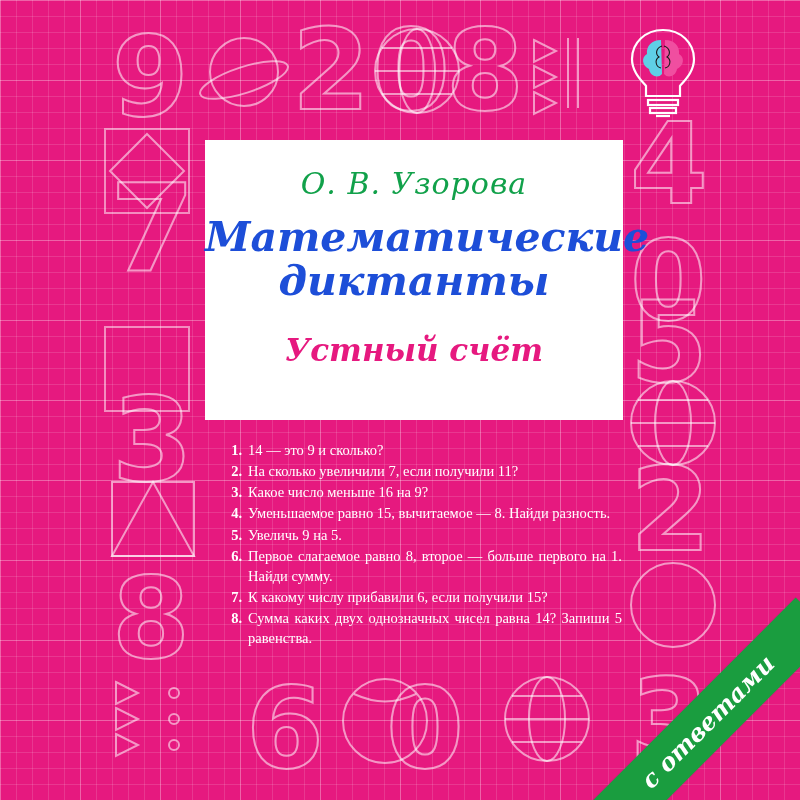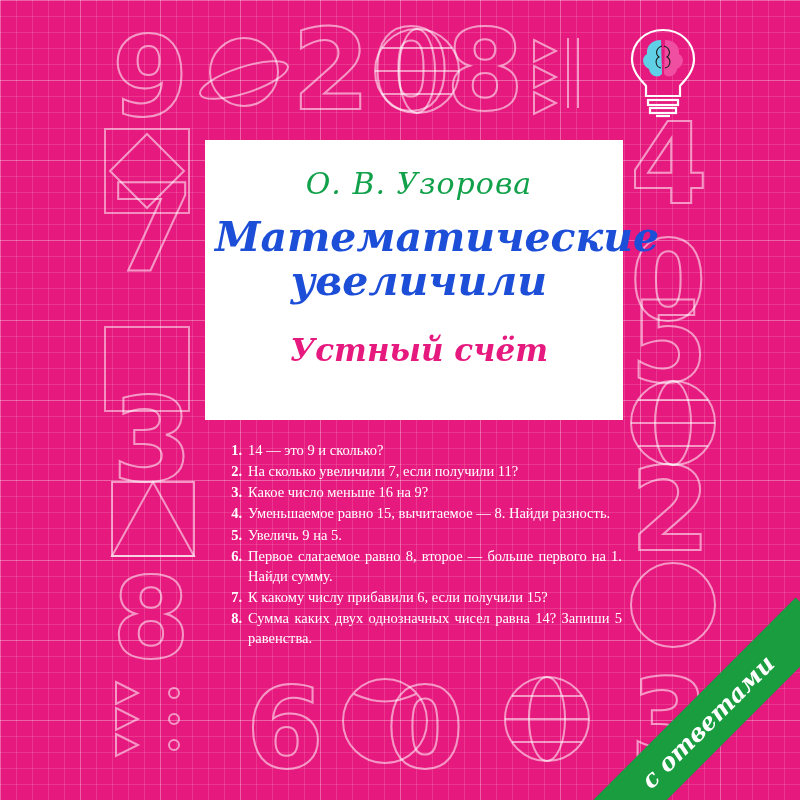--- a/index.html
+++ b/index.html
@@ -62,21 +62,20 @@
   
   #title-panel {
     position: absolute;
     left: 205px;
     top: 140px;
     width: 418px;
     height: 280px;
     background: #ffffff;
     box-sizing: border-box;
     text-align: center;
-    padding-left: 10px;
   }
   #author {
     margin-top: 26px;
     font-family: "DejaVu Serif", serif;
     font-style: italic;
     font-size: 30px;
     color: #11a14a;
     letter-spacing: 1px;
   }
   #main-title {
@@ -274,21 +273,21 @@
     <g style="stroke:#1a1a1a; stroke-width:1.1; fill:none;">
       <path d="M40 22 C34 24, 33 30, 37 33 C32 36, 34 43, 39 44"></path>
       <path d="M42 22 C48 24, 49 30, 45 33 C50 36, 48 43, 43 44"></path>
     </g>
   </svg>
 
   <div id="title-panel">
     <div id="author">О. В. Узорова</div>
     <div id="main-title">
       <div>Математические</div>
-      <div>увеличили</div>
+      <div>диктанты</div>
     </div>
     <div id="subtitle">Устный счёт</div>
   </div>
 
   <div id="task-list">
     <div class="task">
       <span class="task-num">1.</span>
       <span class="task-text">14 — это 9 и сколько?</span>
     </div>
     <div class="task">

